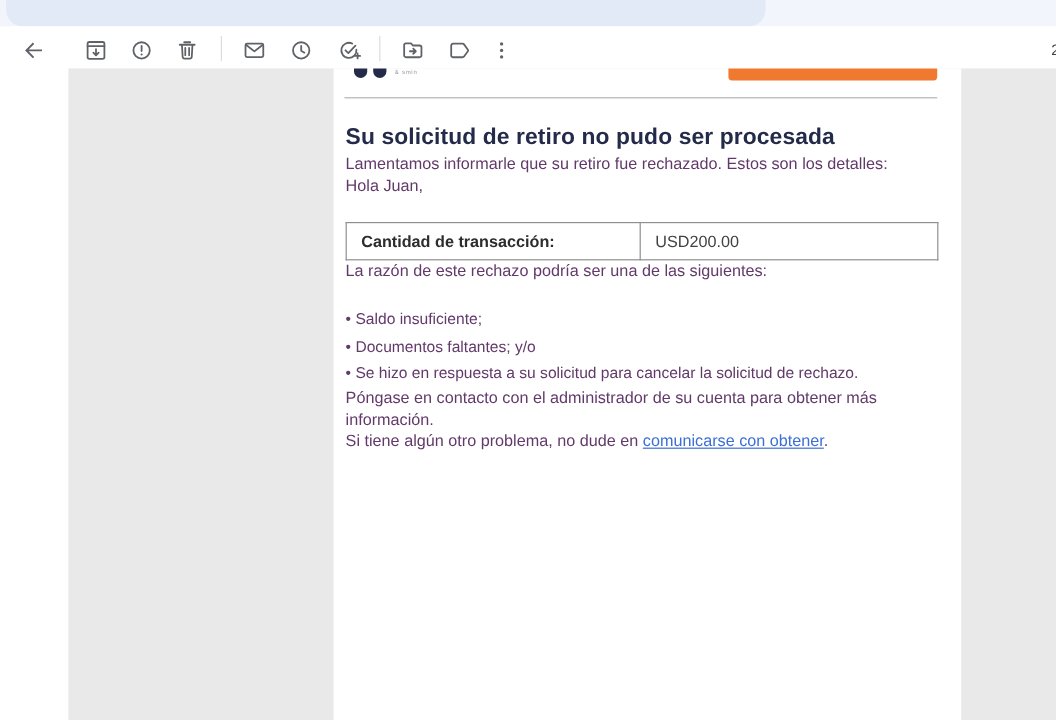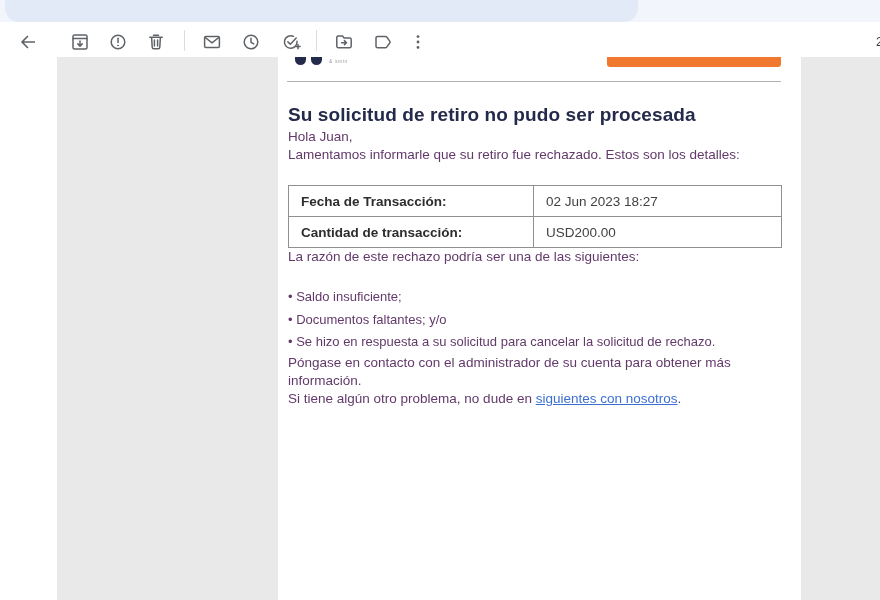--- a/index.html
+++ b/index.html
@@ -162,44 +162,40 @@
     <div class="card-header">
       <div class="logo-dot d1"></div>
       <div class="logo-dot d2"></div>
       <div class="logo-caption">&amp; smin</div>
       <div class="cta-fragment"></div>
     </div>
 
     <div class="card-body">
       <h1 class="email-title">Su solicitud de retiro no pudo ser procesada</h1>
 
+      <p class="body-text intro">Lamentamos informarle que su retiro fue rechazado. Estos son los detalles:</p>
+
       <p class="body-text greeting">Hola Juan,</p>
-
-      <p class="body-text intro">Lamentamos informarle que su retiro fue rechazado. Estos son los detalles:</p>
 
       <table class="details">
         <tbody>
-          <tr>
-            <td class="cell-label">Fecha de Transacción:</td>
-            <td class="cell-value">02 Jun 2023 18:27</td>
-          </tr>
           <tr>
             <td class="cell-label">Cantidad de transacción:</td>
             <td class="cell-value">USD200.00</td>
           </tr>
         </tbody>
       </table>
 
       <p class="body-text reasons-intro">La razón de este rechazo podría ser una de las siguientes:</p>
 
       <ul class="reasons">
         <li>Saldo insuficiente;</li>
         <li>Documentos faltantes; y/o</li>
         <li>Se hizo en respuesta a su solicitud para cancelar la solicitud de rechazo.</li>
       </ul>
 
       <p class="body-text contact">Póngase en contacto con el administrador de su cuenta para obtener más información.</p>
 
-      <p class="body-text closing"><span>Si tiene algún otro problema, no dude en </span><a class="contact-link">siguientes con nosotros</a><span>.</span></p>
+      <p class="body-text closing"><span>Si tiene algún otro problema, no dude en </span><a class="contact-link">comunicarse con obtener</a><span>.</span></p>
     </div>
 
   </div>
 </div>
 
 </body></html>

